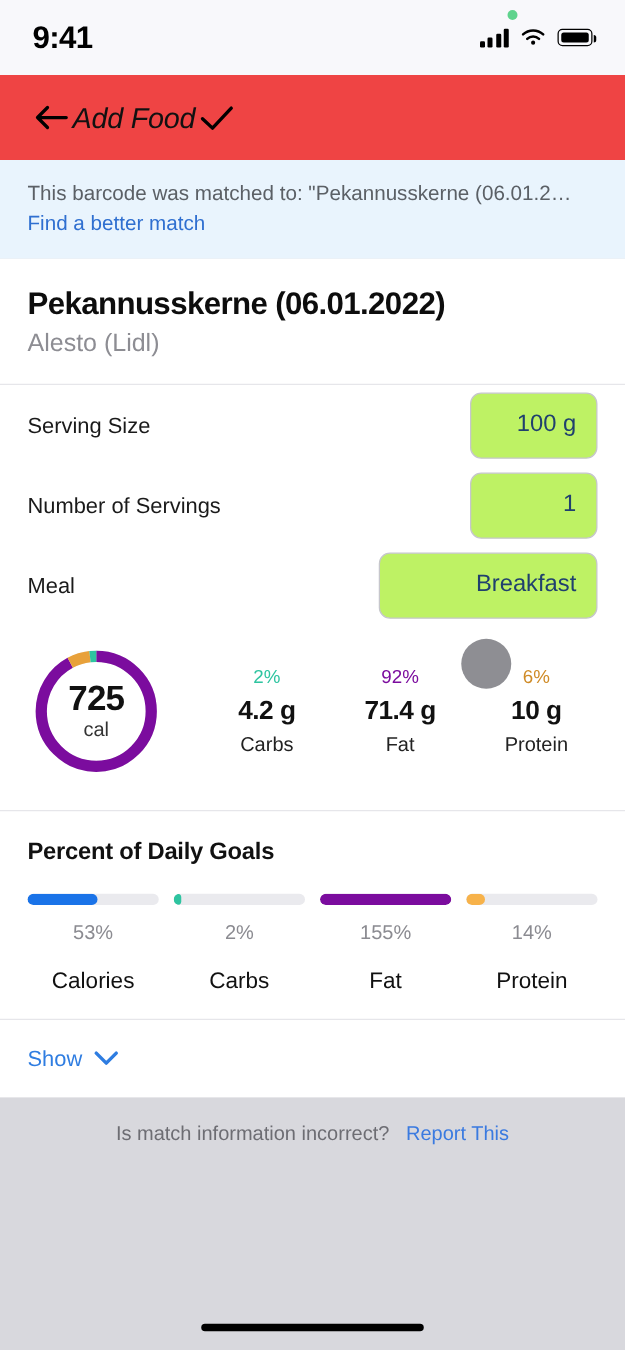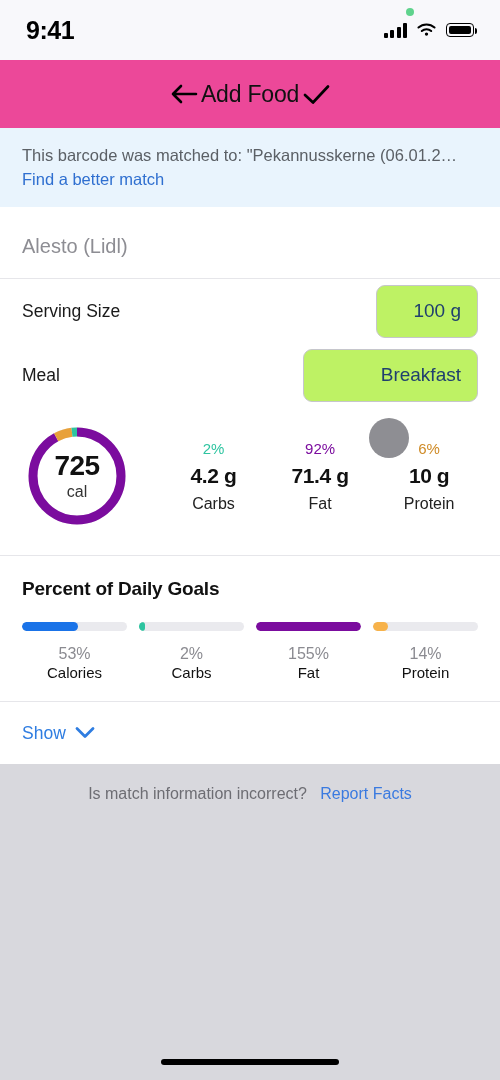--- a/index.html
+++ b/index.html
@@ -36,22 +36,22 @@
   .cell i:nth-child(2){height:8px;}
   .cell i:nth-child(3){height:11px;}
   .cell i:nth-child(4){height:15px;}
   .wifi { width:21px; height:16px; }
   .batt { width:28px; height:14px; border:1.6px solid #000; border-radius:4px; position:relative; padding:1.6px; }
   .batt::after{ content:""; position:absolute; right:-4px; top:4px; width:2.4px; height:6px; background:#000; border-radius:0 2px 2px 0;}
   .batt i { display:block; width:100%; height:100%; background:#000; border-radius:2px; }
 
   
   .navbar {
-    height:68px; background:#ec4899; display:flex; align-items:center;
-    justify-content:center; padding:0 24px;
+    height:68px; background:#ef4444; display:flex; align-items:center;
+    justify-content:flex-start; padding:0 24px;font-style:italic;
   }
   .nav-title { font-size:23px; color:#111; letter-spacing:-0.2px; }
   .nav-ico { width:34px; height:34px; display:flex; align-items:center; justify-content:center; }
 
   
   .banner {
     background:#e9f4fd; padding:16px 22px 18px 22px;
   }
   .banner-text {
     font-size:16.5px; color:#5b6066; line-height:1.35;
@@ -106,21 +106,21 @@
   }
 
   
   .goals { padding:22px 22px 20px 22px; border-bottom:1px solid #e6e6ea; }
   .goals-head { font-size:19px; font-weight:700; color:#111; letter-spacing:-0.2px; }
   .bars { display:flex; justify-content:space-between; margin-top:22px; }
   .bar-col { width:105px; text-align:center; }
   .bar-track { height:9px; border-radius:5px; background:#eaeaee; overflow:hidden; }
   .bar-fill { height:100%; border-radius:5px; }
   .bar-pct { font-size:16px; color:#8b8b91; margin-top:14px; }
-  .bar-name { font-size:15px; color:#111; margin-top:1px; }
+  .bar-name { font-size:18px; color:#111; margin-top:18px; }
 
   
   .nf-row {
     display:flex; align-items:center; justify-content:space-between;
     padding:0 22px; height:62px; background:#fff;
   }
   .nf-title { font-size:19px; font-weight:700; color:#111; letter-spacing:-0.2px;}
   .nf-show { display:flex; align-items:center; gap:9px; font-size:17.5px; color:#2f7de1; }
 
   
@@ -182,26 +182,31 @@
     </div>
   </div>
 
   <div class="banner">
     <div class="banner-text">This barcode was matched to: "Pekannusskerne (06.01.2…</div>
     <a class="banner-link">Find a better match</a>
   </div>
 
   <div class="card">
     <div class="titleblock">
+      <div class="food-title">Pekannusskerne (06.01.2022)</div>
       <div class="food-brand">Alesto (Lidl)</div>
     </div>
 
     <div class="form-row">
       <span class="form-label">Serving Size</span>
       <span class="field">100 g</span>
+    </div>
+    <div class="form-row">
+      <span class="form-label">Number of Servings</span>
+      <span class="field">1</span>
     </div>
     <div class="form-row">
       <span class="form-label">Meal</span>
       <span class="field wide">Breakfast</span>
     </div>
 
     <div class="macros">
       <div class="ring-wrap">
         <svg width="106" height="106" viewBox="0 0 106 106">
           <circle cx="53" cy="53" r="44" fill="none" stroke="#eee" stroke-width="9"></circle>
@@ -278,18 +283,18 @@
             <path d="M2 2.5 L10 10.5 L18 2.5" stroke="#2f7de1" stroke-width="2.8" fill="none" stroke-linecap="round" stroke-linejoin="round"></path>
           </svg>
         </span>
       </span>
     </div>
   </div>
 
   <div class="footer">
     <span class="footer-text">Is match information incorrect?</span>
     <span>&nbsp;</span>
-    <a class="footer-link">Report Facts</a>
+    <a class="footer-link">Report This</a>
   </div>
  </div>
 
  <div class="home-bar"></div>
 </div>
 
 </body></html>

